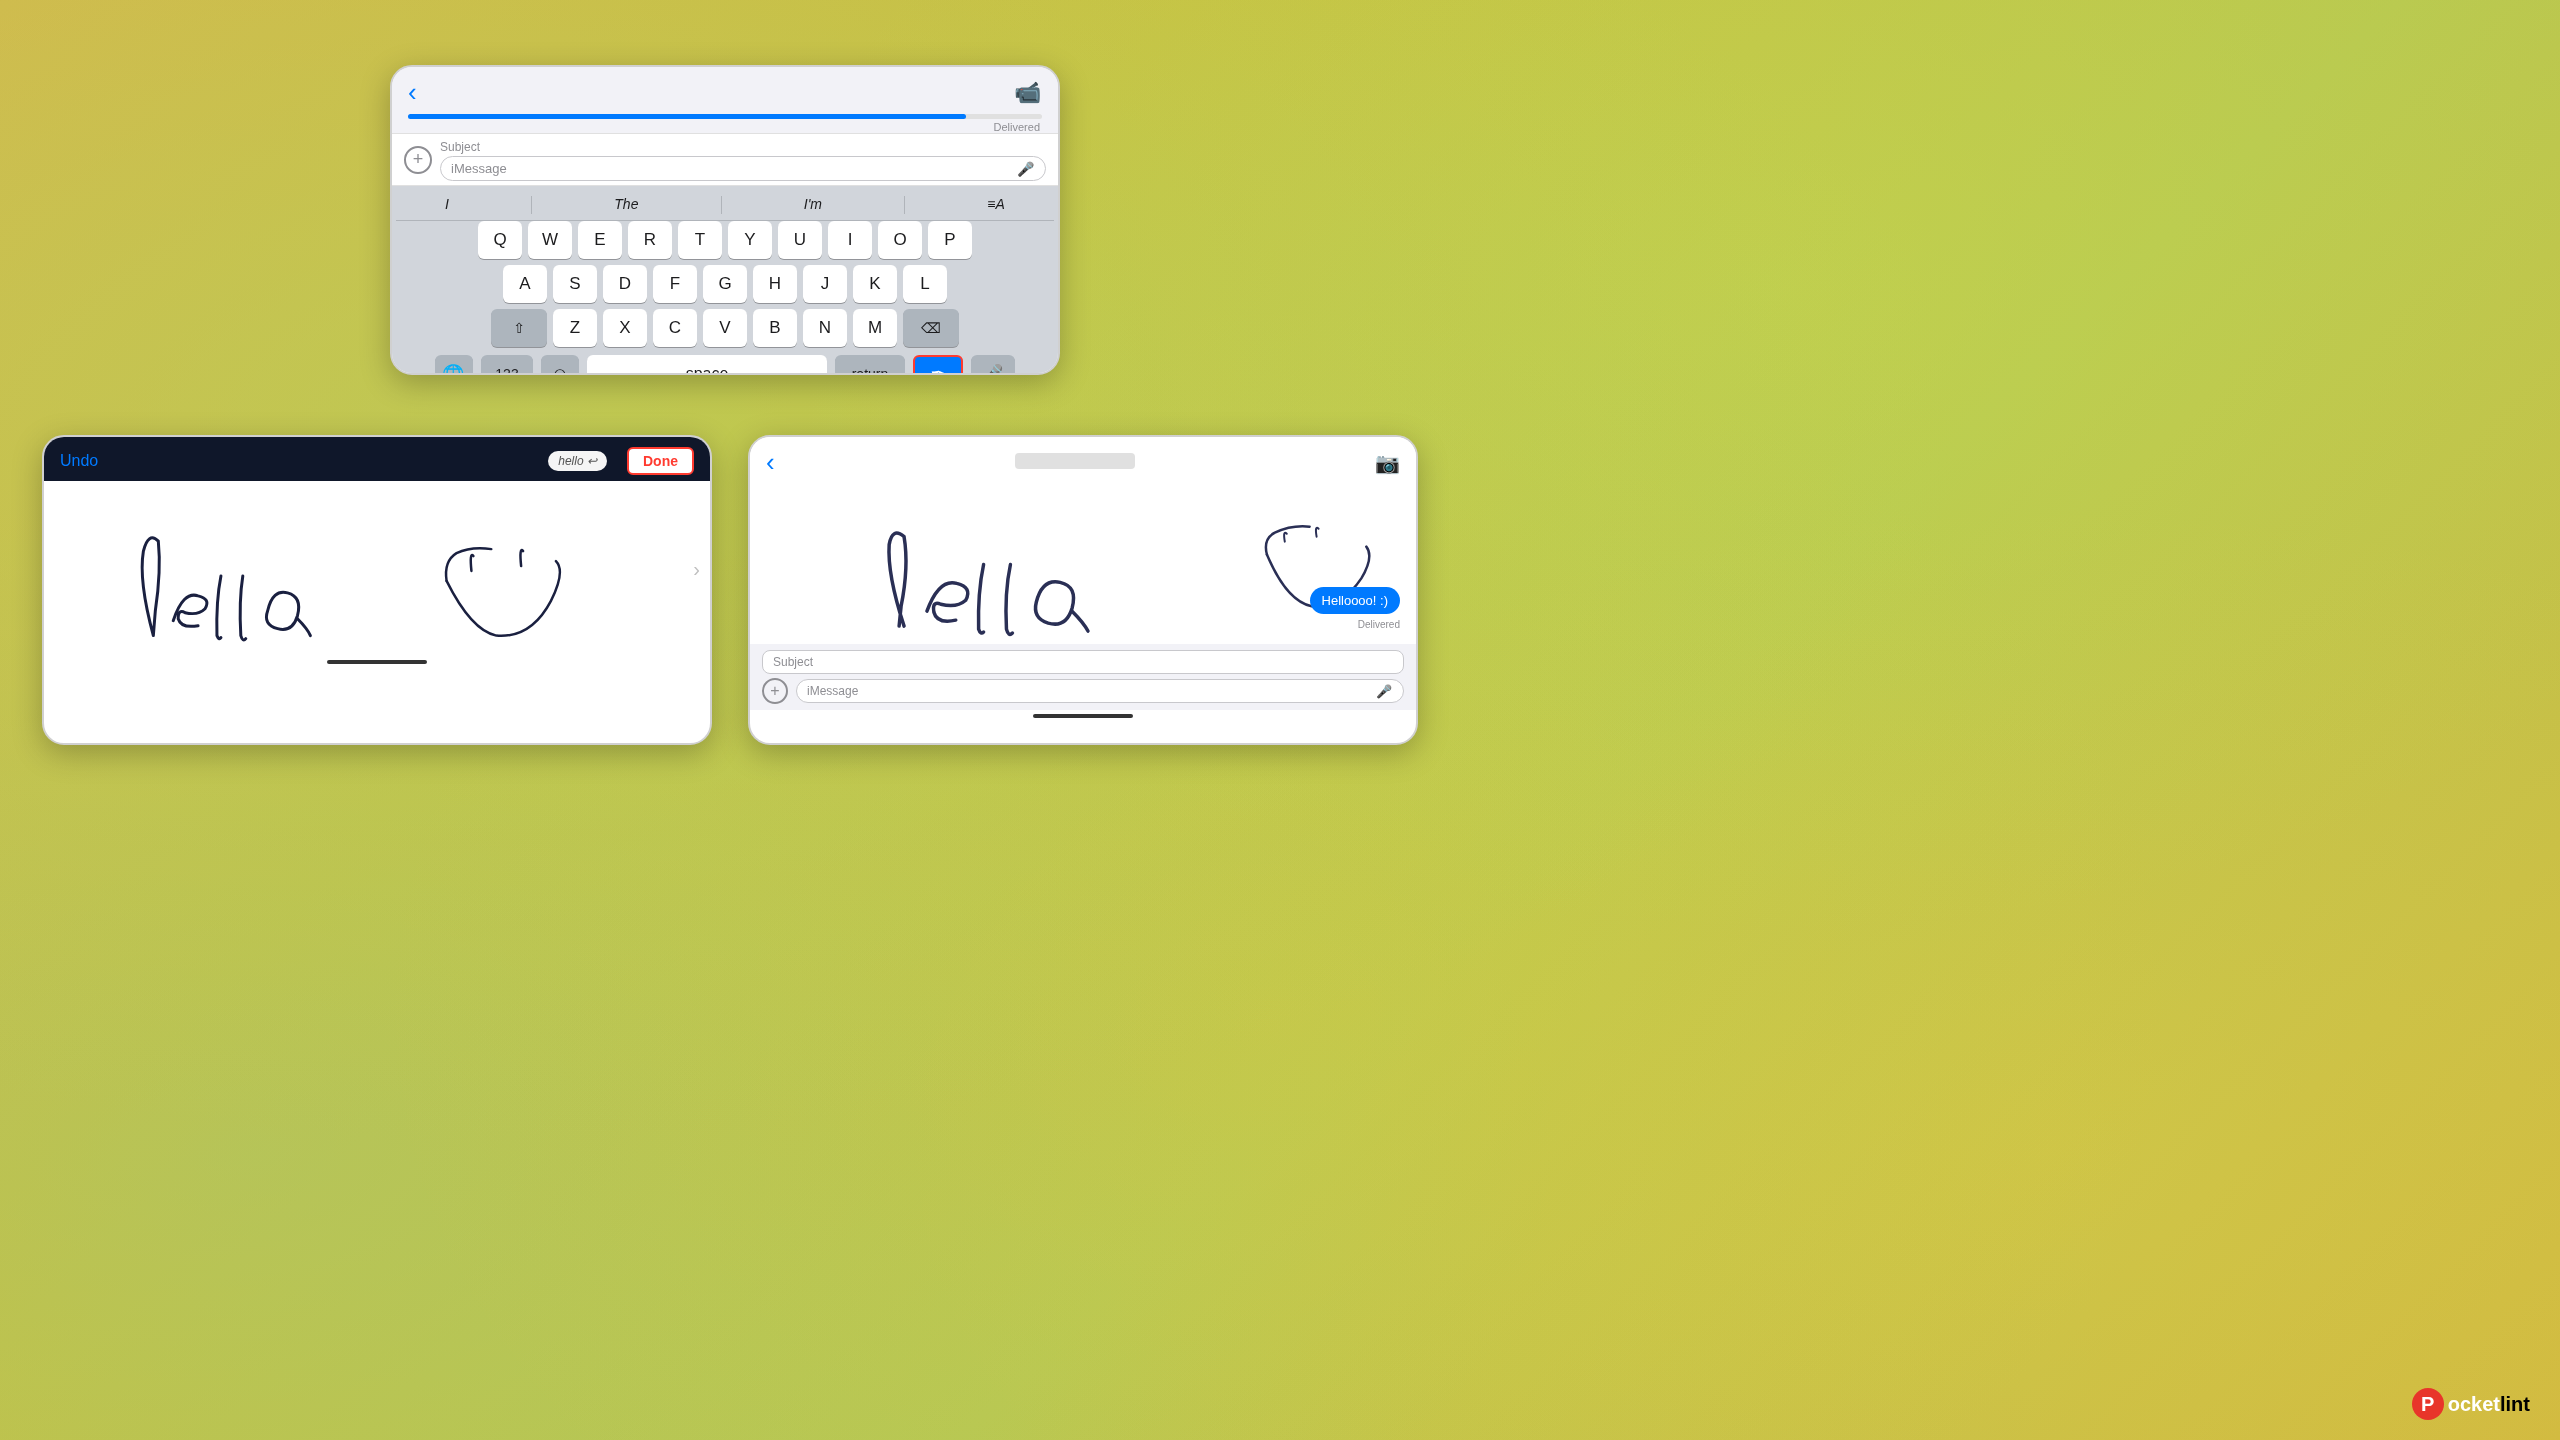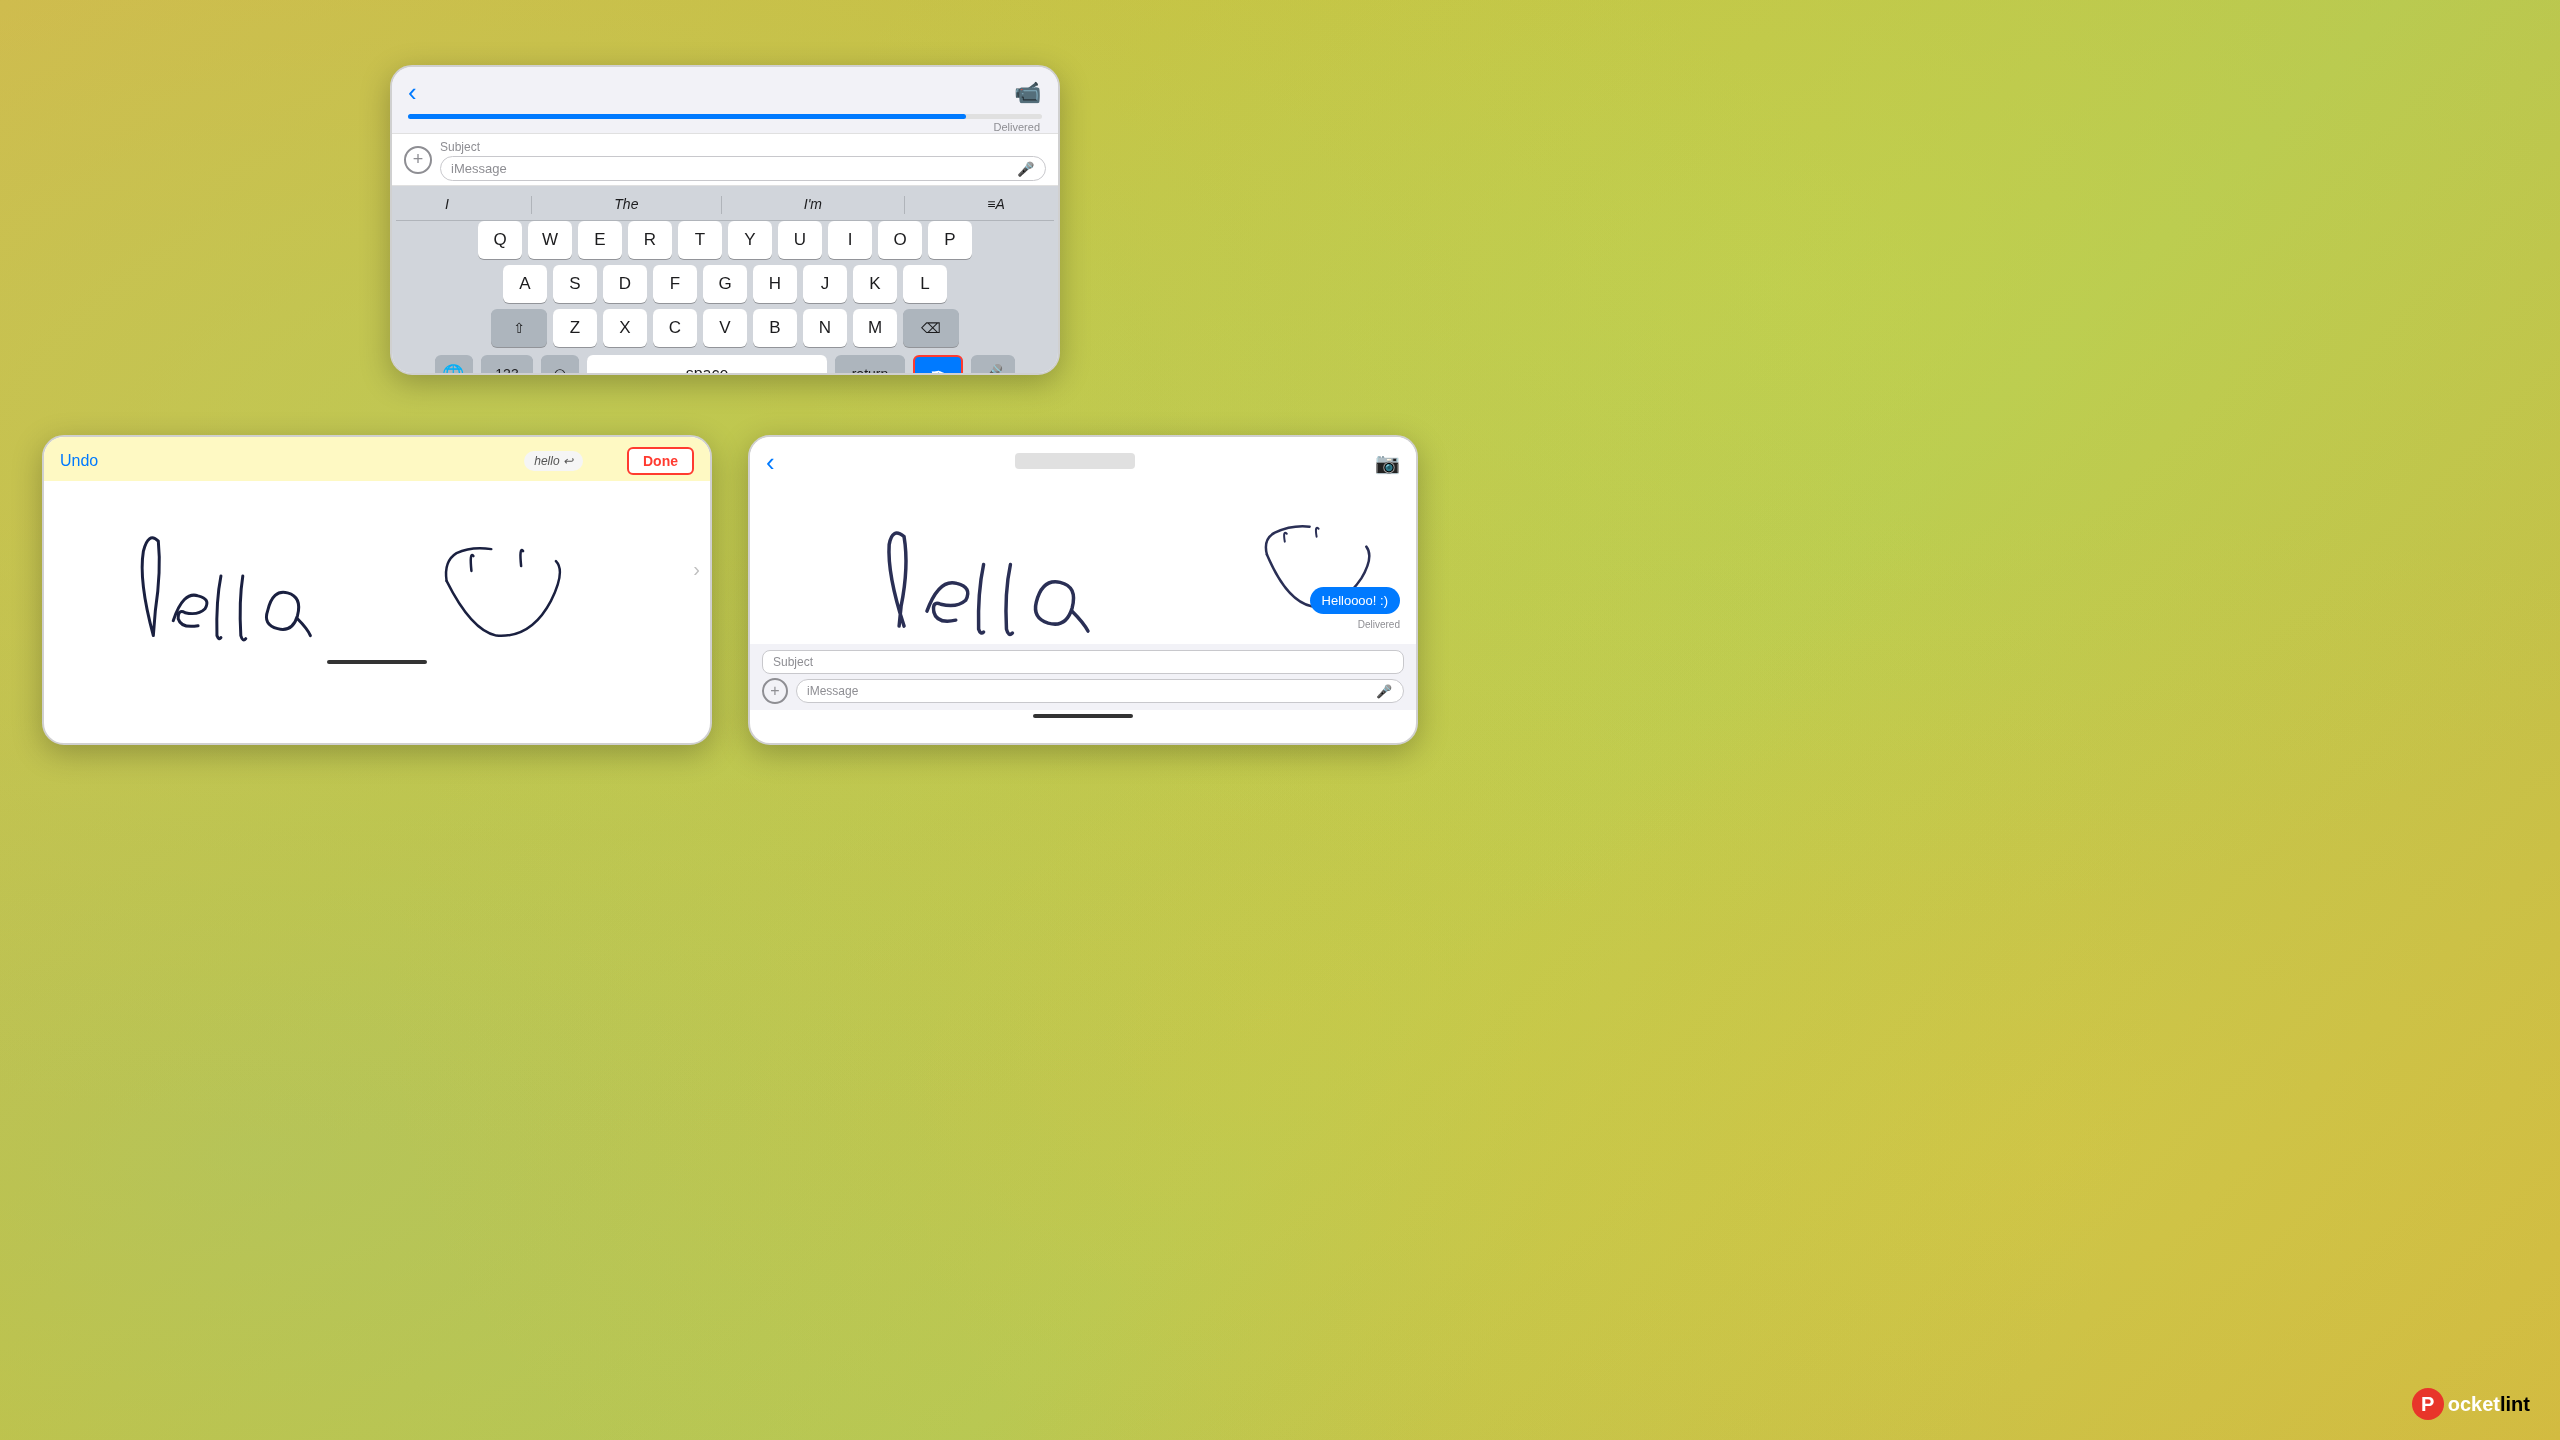--- a/index.html
+++ b/index.html
@@ -227,39 +227,38 @@
       border: 2px solid #d0d0d0;
       overflow: hidden;
       box-shadow: 0 8px 30px rgba(0,0,0,0.25);
     }
 
     .handwriting-header {
       display: flex;
       align-items: center;
       justify-content: space-between;
       padding: 10px 16px 6px;
-      background: #fef9c3;
+      background: #0f172a;
     }
 
     .undo-button {
       color: #007aff;
       font-size: 16px;
       cursor: pointer;
     }
 
     .done-button {
       background: white;
       border: 2px solid #ff3b30;
       color: #ff3b30;
       font-size: 14px;
       font-weight: 600;
       padding: 4px 14px;
       border-radius: 6px;
       cursor: pointer;
-      margin-left: 24px;
     }
 
     .handwriting-canvas {
       flex: 1;
       background: white;
       position: relative;
       height: 175px;
       overflow: hidden;
     }
 

